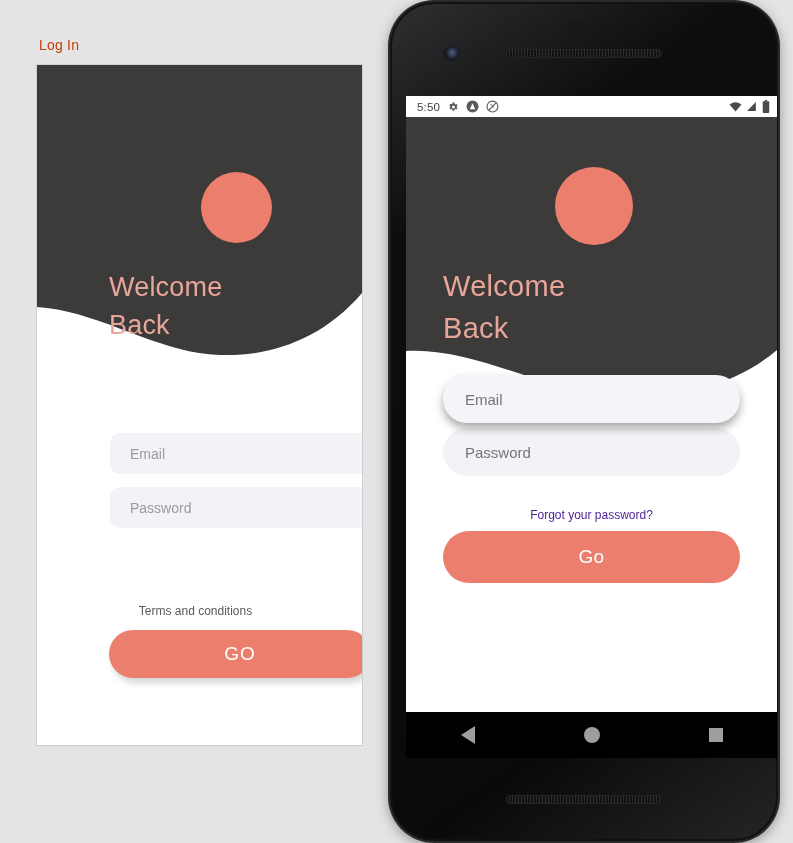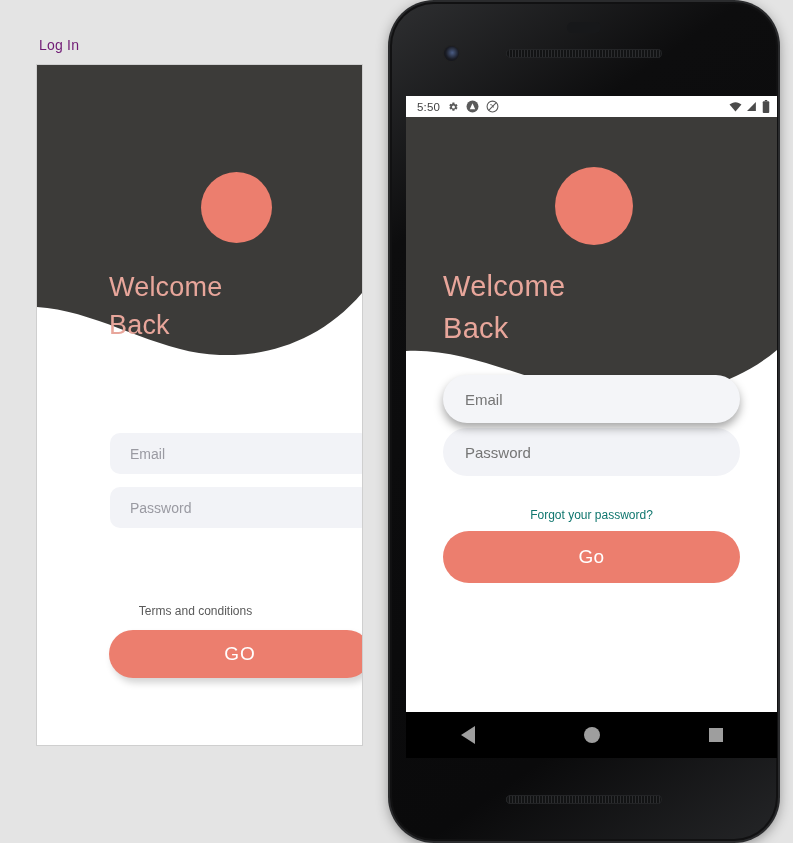--- a/index.html
+++ b/index.html
@@ -7,21 +7,21 @@
     width: 793px; height: 843px;
     background: #e4e4e4;
     font-family: "Liberation Sans", sans-serif;
     overflow: hidden;
   }
   .stage { position: relative; width: 793px; height: 843px; }
 
   
   .preview-label {
     position: absolute; left: 39px; top: 37px;
-    font-size: 14px; color: #701a75; letter-spacing: .2px;
+    font-size: 14px; color: #c2410c; letter-spacing: .2px;
   }
   .preview-card {
     position: absolute; left: 36px; top: 64px;
     width: 327px; height: 682px;
     background: #ffffff;
     border: 1px solid #cfcfcf;
     overflow: hidden;
   }
   .wave-header {
     position: absolute; left: 0; top: 0; width: 100%; height: 290px;
@@ -129,21 +129,21 @@
     font-family: inherit;
   }
   .ph-field.email {
     top: 258px;
     box-shadow: 0 5px 10px rgba(0,0,0,0.35);
     z-index: 3; background: #f4f5f8;
   }
   .ph-field.password { top: 311px; z-index: 2; }
   .ph-forgot {
     position: absolute; left: 0; right: 0; top: 391px;
-    text-align: center; font-size: 12px; color: #0f766e;
+    text-align: center; font-size: 12px; color: #4c1d95;
     cursor: pointer;
   }
   .ph-go {
     position: absolute; left: 37px; top: 414px;
     width: 297px; height: 52px; border: none; border-radius: 26px;
     background: #ec7e6e; color: #fff; font-size: 19px;
     display: flex; align-items: center; justify-content: center;
     cursor: pointer; font-family: inherit; letter-spacing: .3px;
   }
 

